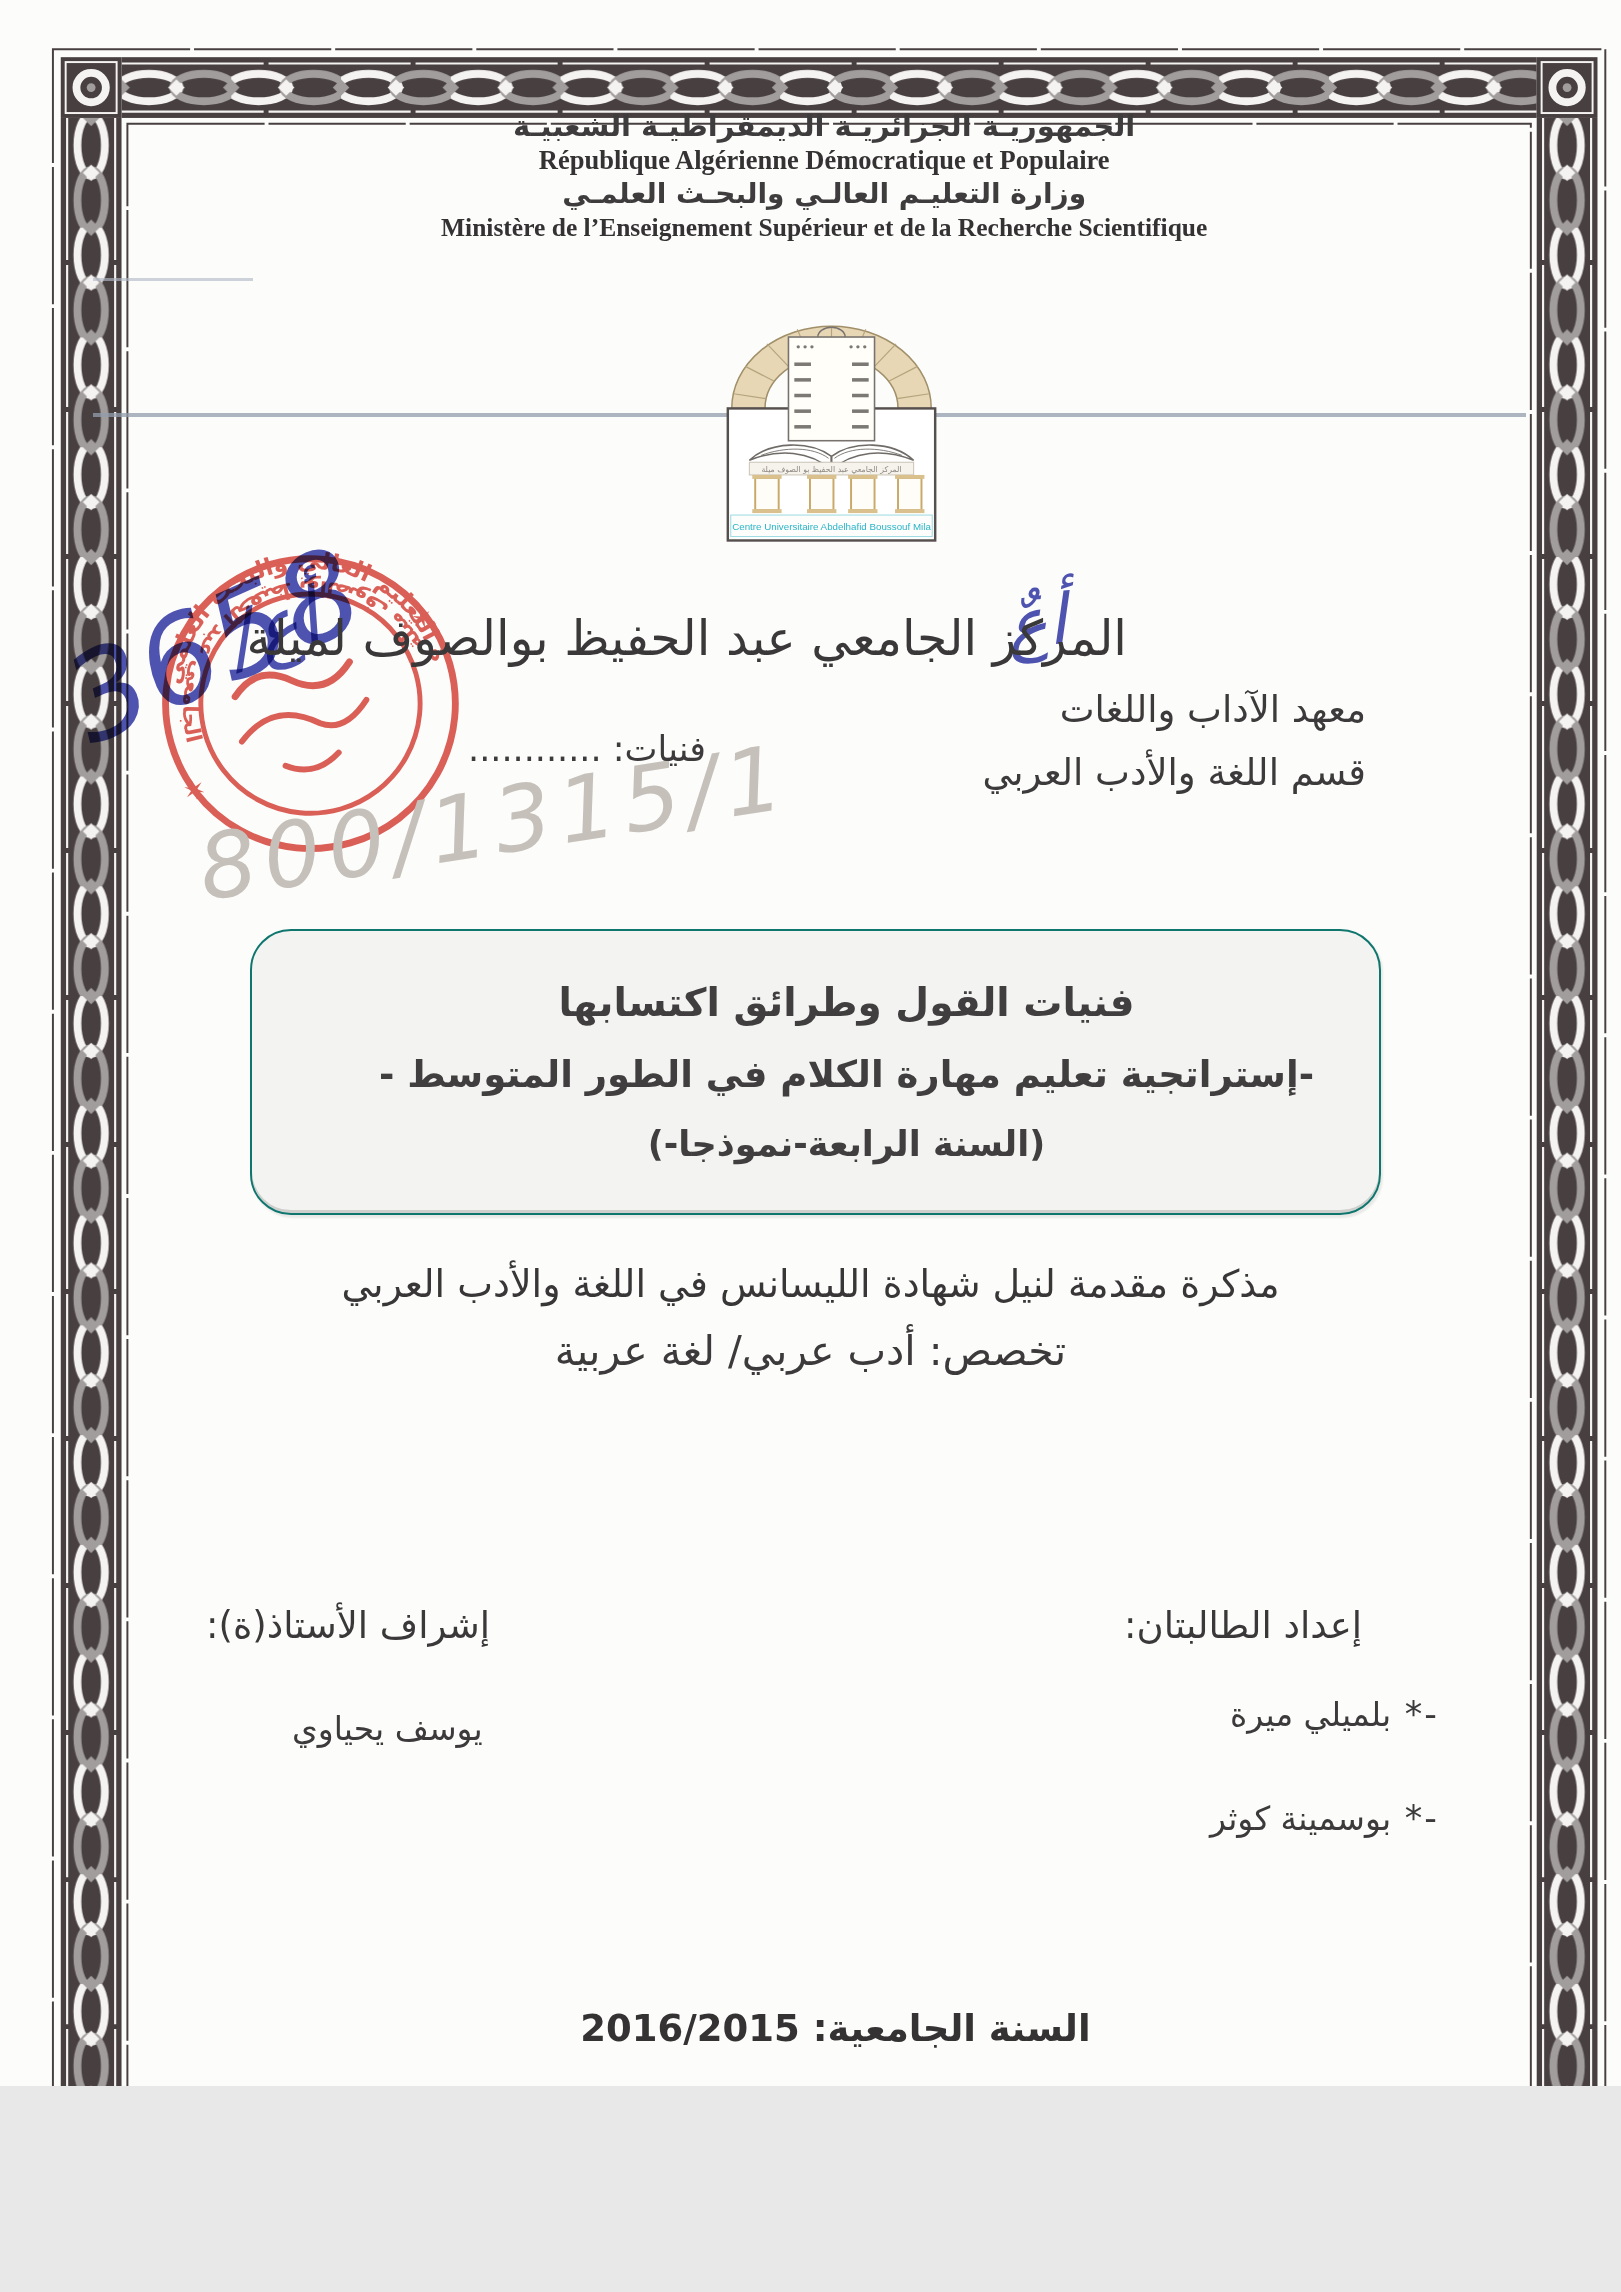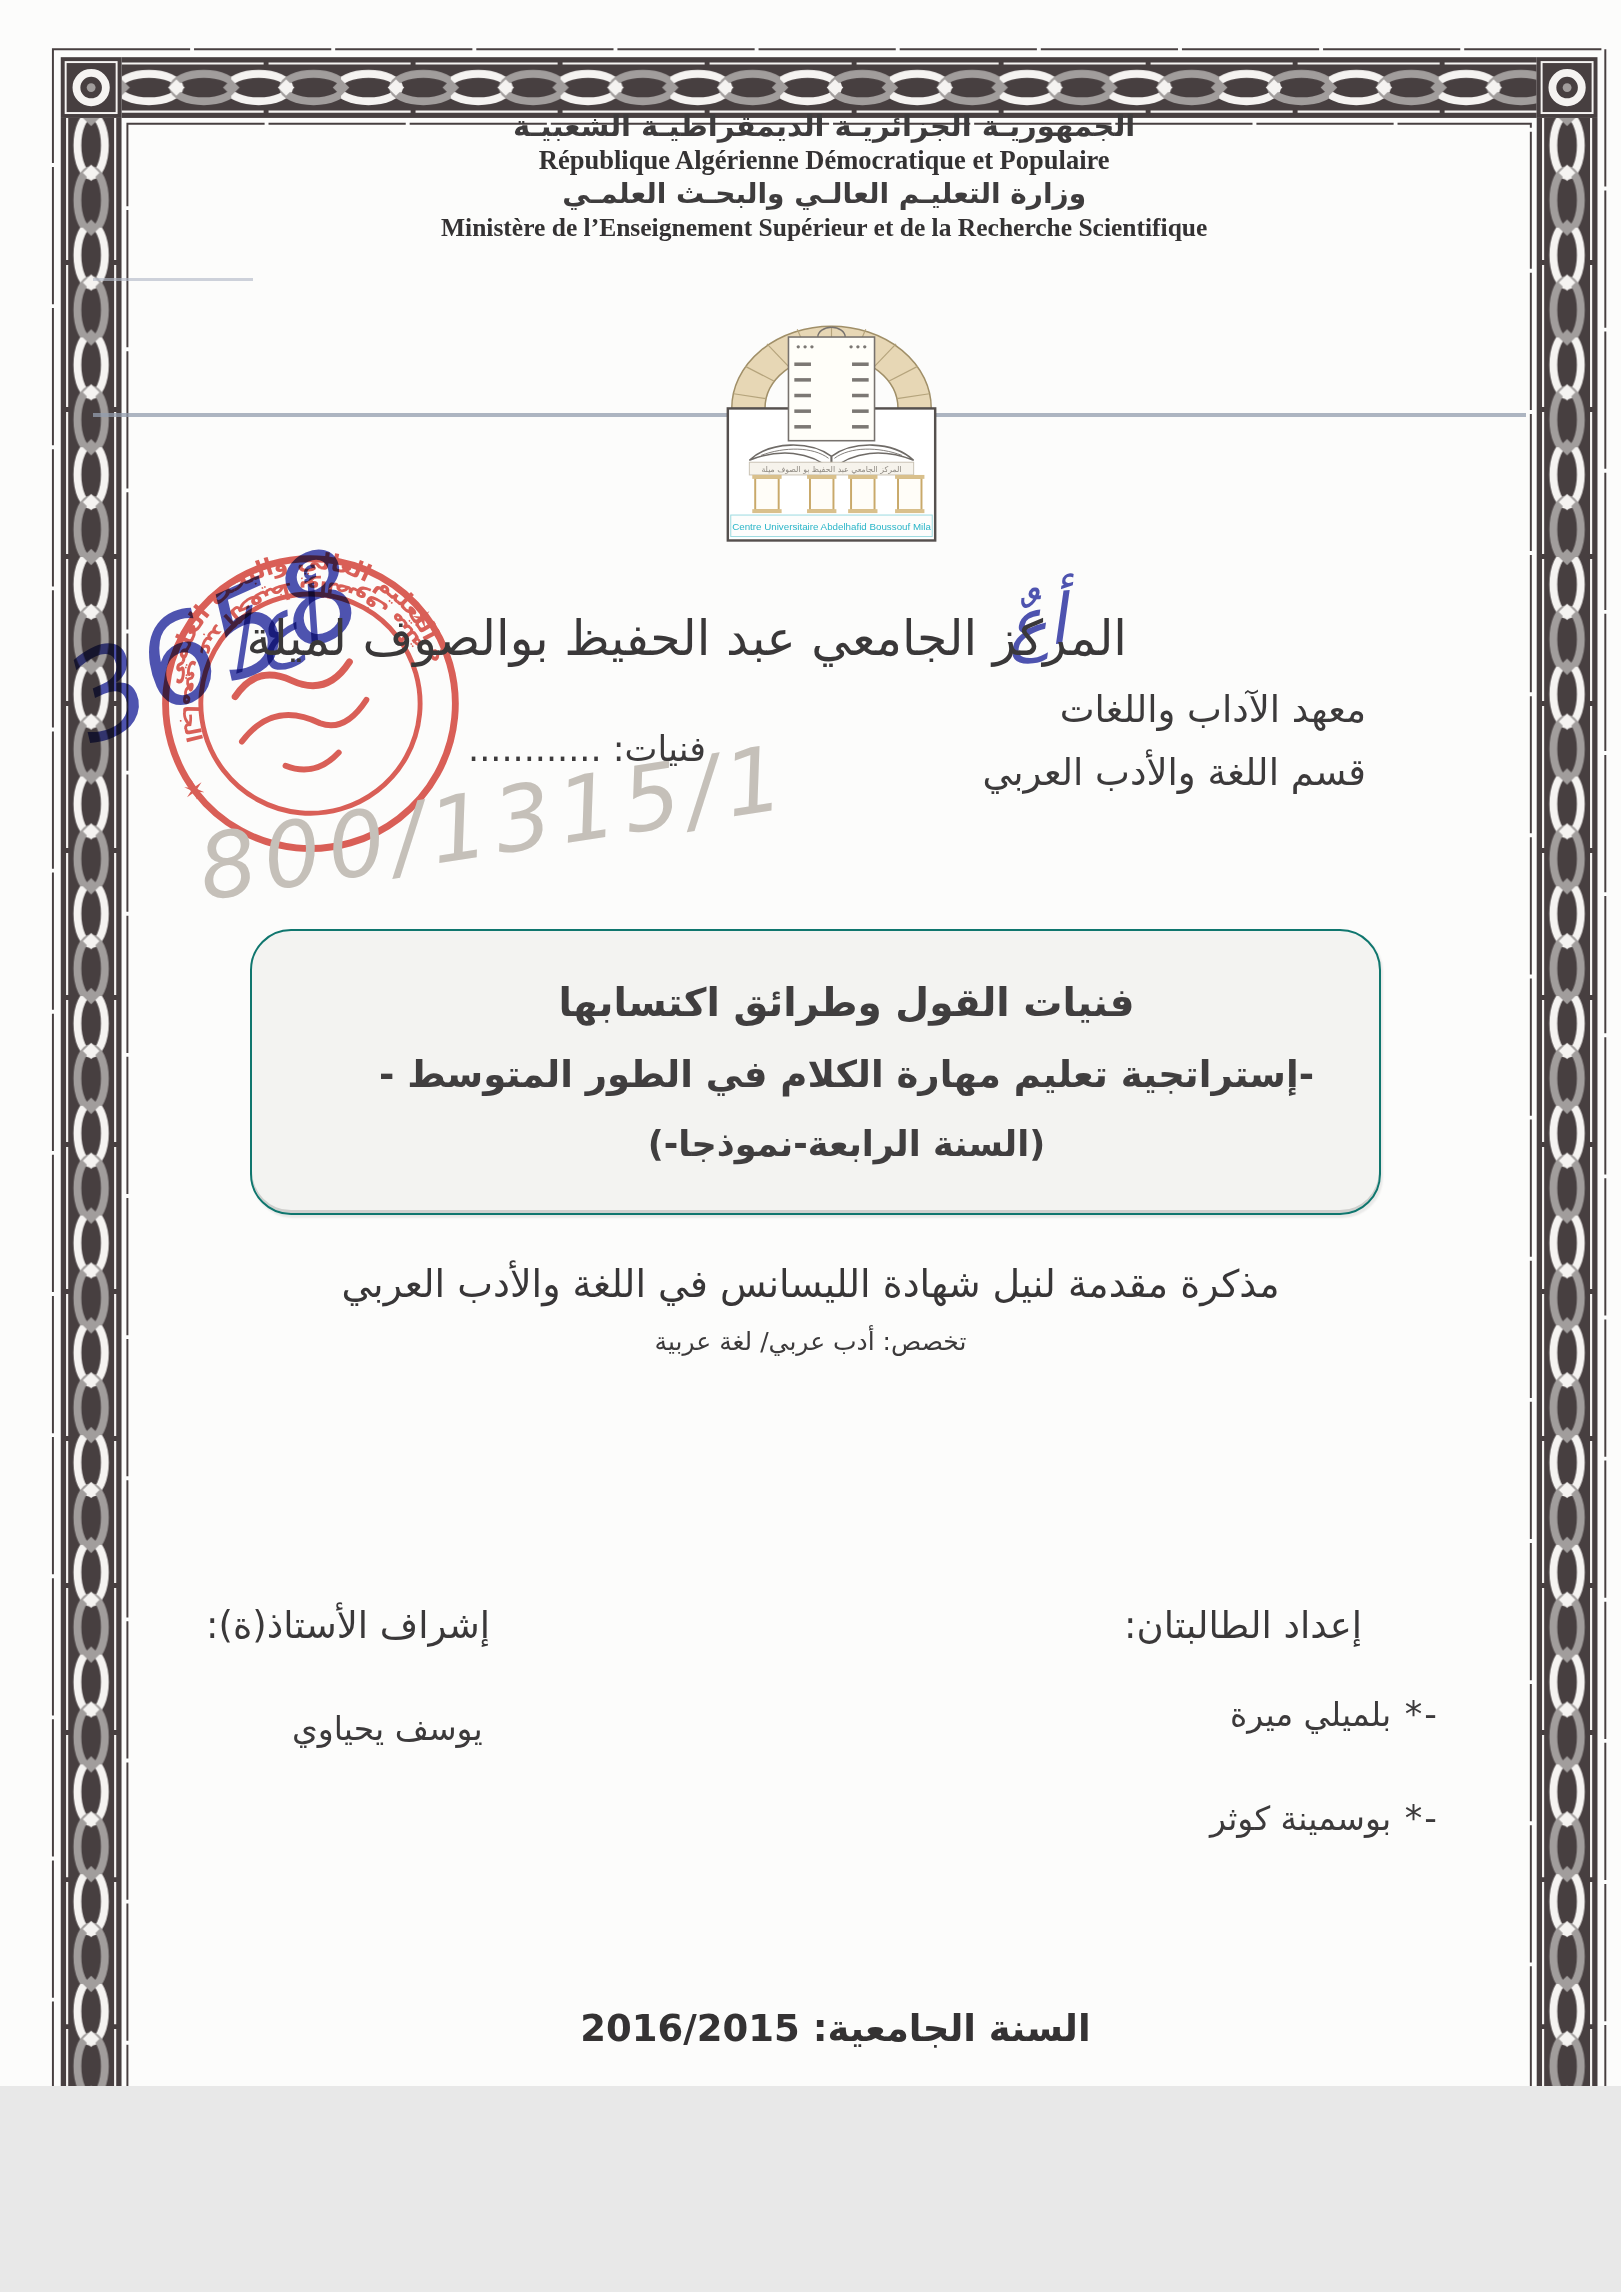--- a/index.html
+++ b/index.html
@@ -29,21 +29,21 @@
     position:absolute;top:929px;left:250px;width:1127px;height:282px;
     background:#f3f3f1;border:2px solid #0f766e;border-radius:41px;
     box-shadow:inset 0 -2.9px 0 #cfcfcd, 2px 2.9px 2px rgba(0,0,0,.08);
     display:flex;flex-direction:column;justify-content:center;align-items:center;
     direction:rtl;text-align:center;color:#403e3f;font-weight:bold;
   }
   .title-box .t1{font-size:39px;line-height:73px;transform:translateX(31px);}
   .title-box .t2{font-size:37px;line-height:71px;transform:translateX(31px);}
   .title-box .t3{font-size:35px;line-height:69px;transform:translateX(31px);}
   .degree{position:absolute;top:1262px;left:0;width:100%;text-align:center;direction:rtl;font-size:38px;color:#383637;}
-  .specialty{position:absolute;top:1327px;left:0;width:100%;text-align:center;direction:rtl;font-size:25px;color:#3c3a3b;}
+  .specialty{position:absolute;top:1327px;left:0;width:100%;text-align:center;direction:rtl;font-size:41px;color:#3c3a3b;}
   
   .students-heading{position:absolute;top:1604px;right:259px;direction:rtl;font-size:37px;color:#3a3839;text-align:center;}
   .student-row{position:absolute;right:182px;direction:rtl;display:inline-flex;align-items:center;column-gap:13.7px;font-size:33px;color:#3c3a3b;}
   .student-row .bullet{direction:ltr;unicode-bidi:bidi-override;font-size:35px;letter-spacing:2px;}
   .sup-heading{position:absolute;top:1604px;left:206px;direction:rtl;font-size:37px;color:#3a3839;}
   .sup-name{position:absolute;top:1709px;left:292px;direction:rtl;font-size:33px;color:#3c3a3b;}
   .year{position:absolute;top:2007px;left:0;width:100%;text-align:center;direction:rtl;font-size:37px;font-weight:bold;color:#343233;margin-left:25px;}
   
   .stamp{position:absolute;left:125px;top:529px;transform:rotate(-16deg);opacity:.88;mix-blend-mode:multiply;}
   .hw{position:absolute;color:#3036a5;font-style:italic;opacity:.85;mix-blend-mode:multiply;white-space:nowrap;}

